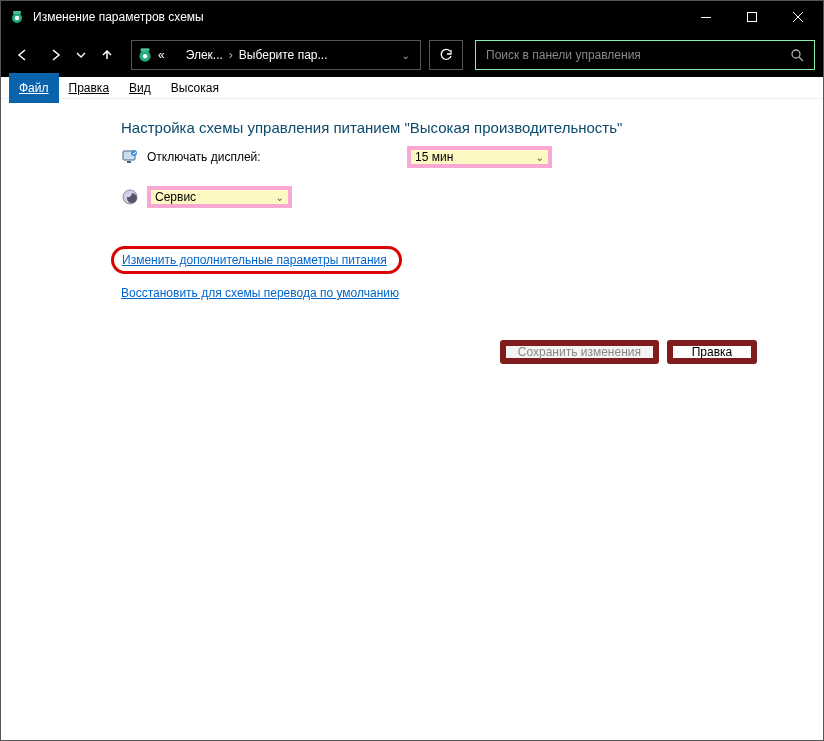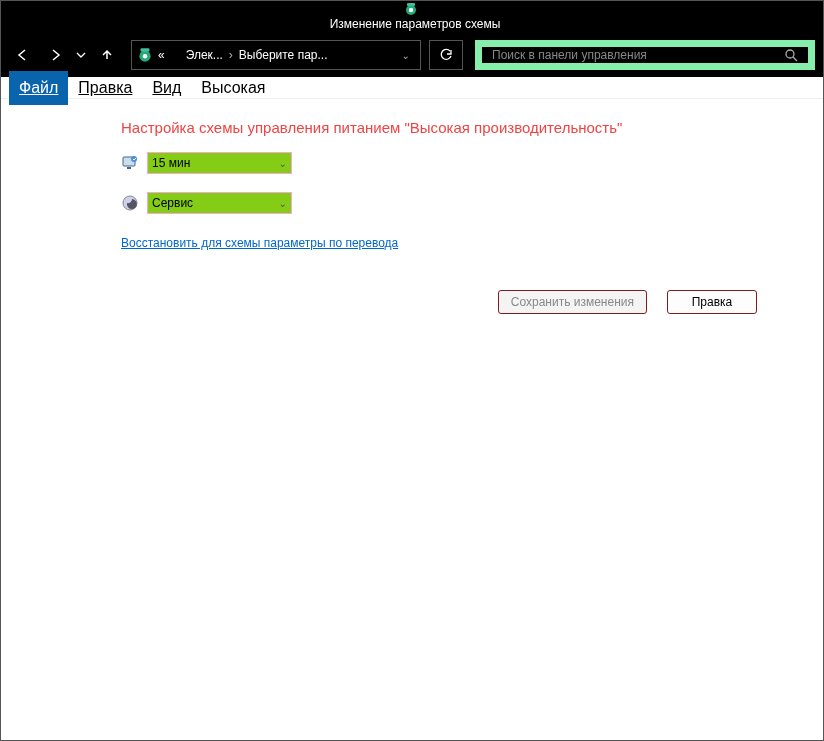--- a/index.html
+++ b/index.html
@@ -1,50 +1,50 @@
 <!DOCTYPE html>
 <html><head>
 <meta charset="utf-8">
 <style>
 * { box-sizing: border-box; margin: 0; padding: 0; font-family: "Segoe UI", Tahoma, sans-serif; }
 html, body { width: 824px; height: 741px; background: #fff; overflow: hidden; }
 .window { width: 824px; height: 741px; border: 1px solid #555; display: flex; flex-direction: column; background: #fff; }
-.titlebar { height: 32px; background: #000; color: #fff; display: flex; align-items: center; padding: 0 2px 0 8px; flex-direction: column; }
+.titlebar { height: 32px; background: #000; color: #fff; display: flex; align-items: center; padding: 0 2px 0 8px; }
 .titlebar .app-icon { width: 16px; height: 16px; margin-right: 8px; }
 .titlebar .title { font-size: 12px; flex: 1; }
 .tb-controls { display: flex; }
 .tb-btn { width: 46px; height: 32px; display: flex; align-items: center; justify-content: center; color: #fff; font-size: 14px; }
 .navbar { height: 44px; background: #000; display: flex; align-items: center; padding: 0 8px; gap: 4px; }
 .nav-btn { width: 28px; height: 28px; display: flex; align-items: center; justify-content: center; color: #fff; }
 .address { flex: 0 0 auto; display: flex; align-items: center; background: #000; border: 1px solid #555; height: 30px; padding: 0 4px; margin-left: 6px; width: 290px; }
 .address .crumb-icon { width: 18px; height: 18px; margin-right: 4px; }
 .address .sep, .address .crumb { color: #fff; font-size: 12px; white-space: nowrap; }
 .address .sep { margin: 0 6px; color: #aaa; }
 .address .down { margin-left: auto; color: #aaa; font-size: 10px; padding: 0 6px; }
 .refresh-btn { width: 34px; height: 30px; border: 1px solid #555; display: flex; align-items: center; justify-content: center; color: #fff; margin-left: 4px; }
-.search-box { flex: 1; height: 30px; border: 7px solid #86efac; margin-left: 8px; display: flex; align-items: center; padding: 0 10px; color: #888; font-size: 12px; position: relative; }
+.search-box { flex: 1; height: 30px; border: 1px solid #86efac; margin-left: 8px; display: flex; align-items: center; padding: 0 10px; color: #888; font-size: 12px; position: relative; }
 .search-box .search-icon { position: absolute; right: 10px; color: #aaa; }
 .menubar { height: 22px; background: #fff; display: flex; align-items: center; padding: 0 8px; border-bottom: 1px solid #eee; }
-.menu-item { font-size: 16px; padding: 8px 10px; color: #000; }
+.menu-item { font-size: 12px; padding: 8px 10px; color: #000; }
 .menu-item.active { background: #0a64ad; color: #fff; text-decoration: underline; }
 .menu-item .ul { text-decoration: underline; }
 .content { flex: 1; padding: 20px 40px 20px 120px; font-size: 12px; color: #000; }
-.heading { color: #ef4444; font-size: 15px; margin-bottom: 16px; }
+.heading { color: #0c4a6e; font-size: 15px; margin-bottom: 10px; }
 .subtext { font-size: 12px; margin-bottom: 28px; }
 .row { display: flex; align-items: center; margin-bottom: 18px; }
 .row .icon { width: 18px; height: 18px; margin-right: 8px; }
 .row .label { width: 260px; font-size: 12px; }
-.select { width: 145px; height: 22px; border: 1px solid #f9a8d4; background: #84cc16; font-size: 12px; padding: 2px 4px; display: flex; align-items: center; justify-content: space-between; }
+.select { width: 145px; height: 22px; border: 4px solid #f9a8d4; background: #fef9c3; font-size: 12px; padding: 2px 4px; display: flex; align-items: center; justify-content: space-between; }
 .select .chev { font-size: 10px; color: #555; }
 .link { color: #0066cc; font-size: 12px; margin-bottom: 10px; display: inline-block; cursor: pointer; }
 .link-highlight { border: 3px solid #d00; border-radius: 14px; padding: 4px 12px 4px 8px; margin: 20px 0 8px -10px; display: inline-block; }
 .link-highlight .link { margin-bottom: 0; text-decoration: underline; }
 .link2 { margin-top: 4px; text-decoration: underline; }
 .button-row { display: flex; justify-content: flex-end; gap: 8px; margin-top: 30px; padding-right: 26px; }
-.btn { min-width: 90px; height: 24px; border: 1px solid #7f1d1d; background: #fdfdfd; font-size: 12px; padding: 0 12px; display: flex; align-items: center; justify-content: center; border-radius: 3px; margin-left: 12px; }
+.btn { min-width: 90px; height: 24px; border: 6px solid #7f1d1d; background: #fdfdfd; font-size: 12px; padding: 0 12px; display: flex; align-items: center; justify-content: center; border-radius: 3px; }
 .btn.disabled { color: #888; background: #f4f4f4; }
 svg { display: block; }
 </style>
 </head>
 <body>
 
 <div class="window">
 
   <div class="titlebar">
     <span class="app-icon">
@@ -142,41 +142,45 @@
 
     <div class="row">
       <span class="icon">
         <svg viewBox="0 0 18 18">
             <rect x="2" y="3" width="12" height="9" rx="1" fill="#cde" stroke="#468"></rect>
             <rect x="6" y="13" width="4" height="2" fill="#468"></rect>
             <circle cx="13" cy="5" r="3" fill="#4a90d9"></circle>
             <path d="M12 5 L13 6 L15 4" stroke="#fff" fill="none"></path>
           </svg>
       </span>
+      <span class="label">Отключать дисплей:</span>
       <div class="select">
         <span>15 мин</span>
         <span class="chev">⌄</span>
       </div>
     </div>
 
     <div class="row">
       <span class="icon">
         <svg viewBox="0 0 18 18">
             <circle cx="9" cy="9" r="7" fill="#d0d0e8" stroke="#889"></circle>
             <path d="M11 5 A5 5 0 1 1 6 9 A4 4 0 0 0 11 5" fill="#556"></path>
           </svg>
       </span>
       <div class="select">
         <span>Сервис</span>
         <span class="chev">⌄</span>
       </div>
     </div>
 
+    <div class="link-highlight">
+      <span class="link">Изменить дополнительные параметры питания</span>
+    </div>
     <div>
-      <span class="link link2">Восстановить для схемы параметры по перевода</span>
+      <span class="link link2">Восстановить для схемы перевода по умолчанию</span>
     </div>
 
     <div class="button-row">
       <div class="btn disabled">Сохранить изменения</div>
       <div class="btn">Правка</div>
     </div>
   </div>
 
 </div>
 

